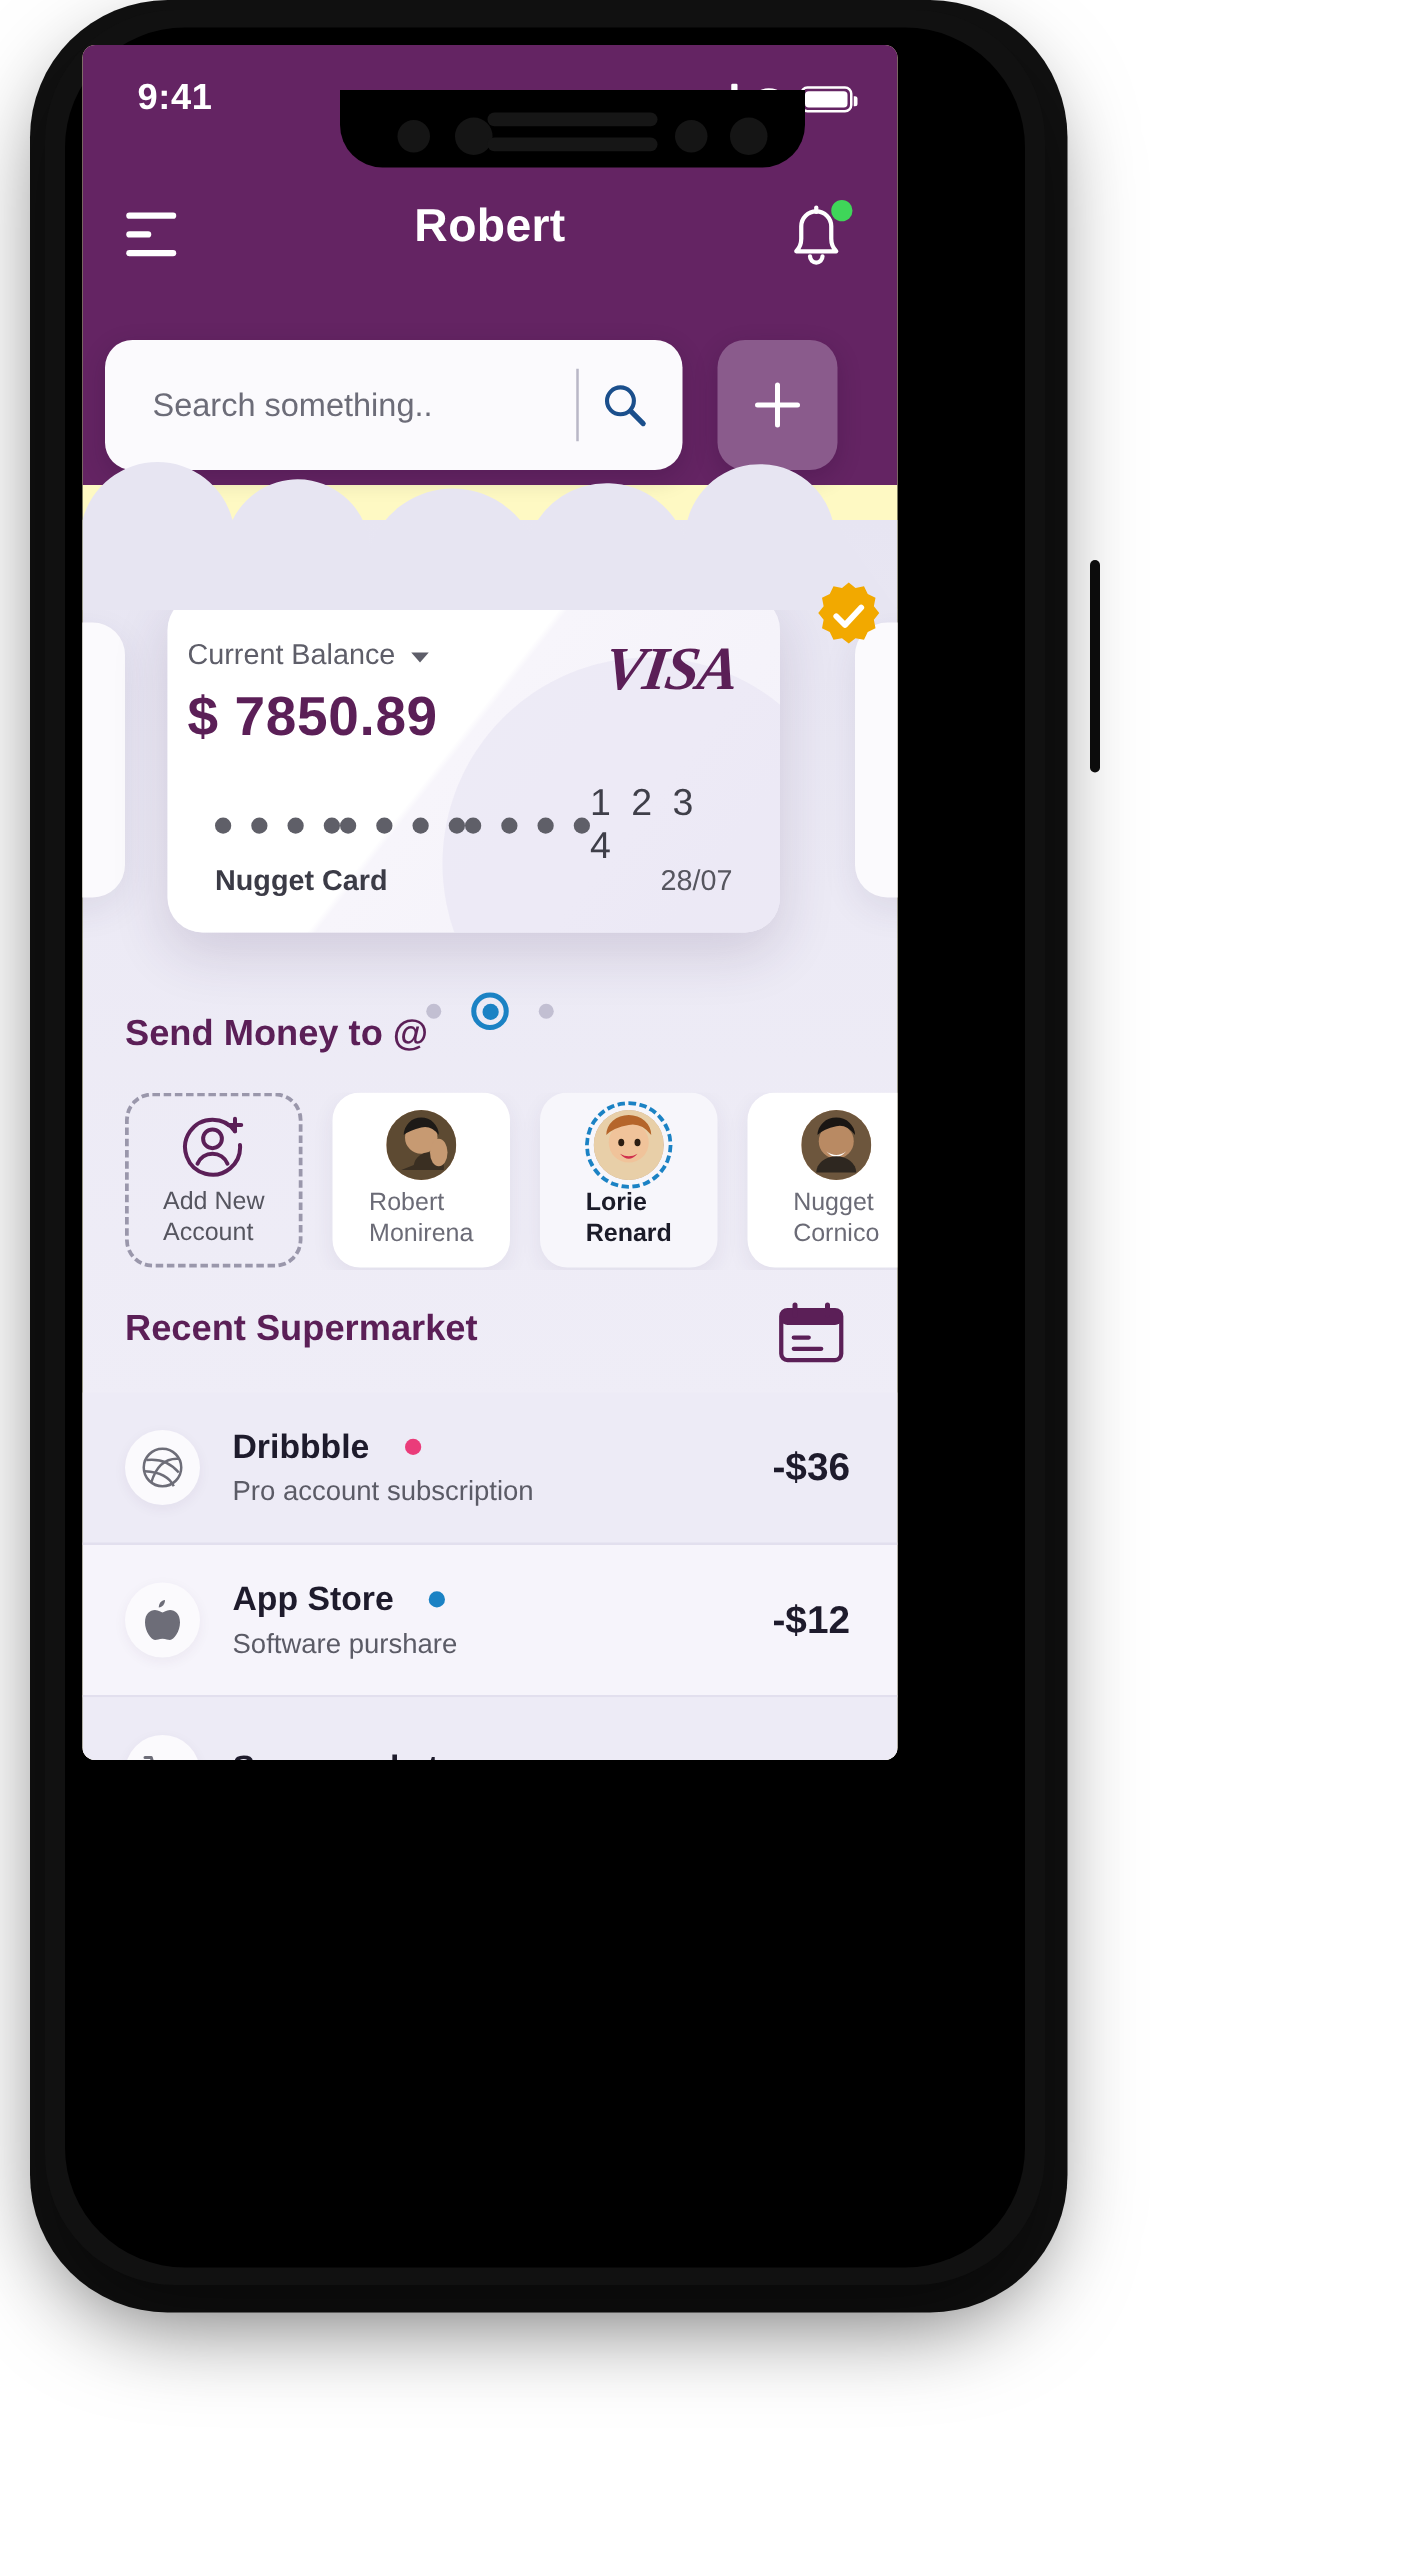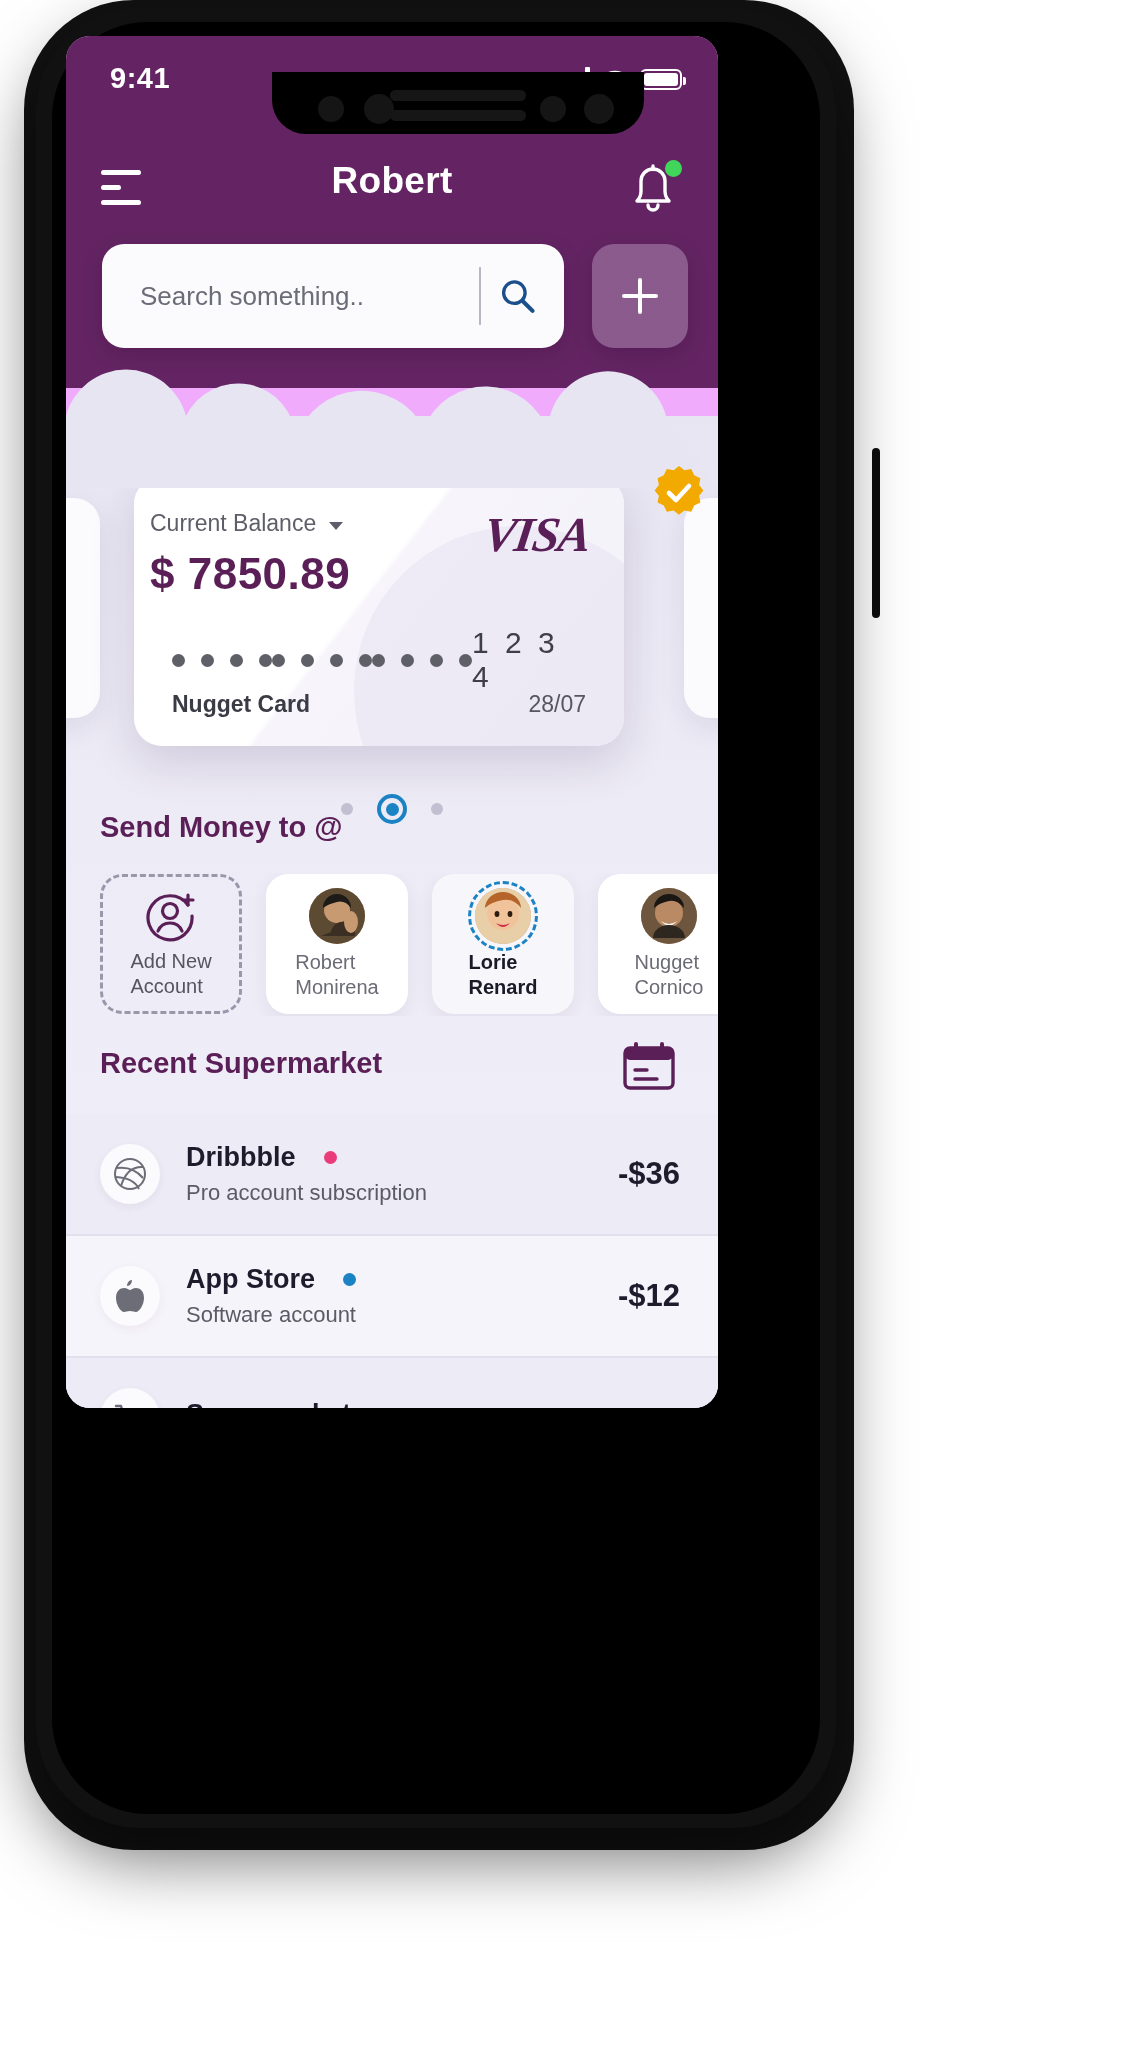--- a/index.html
+++ b/index.html
@@ -63,23 +63,23 @@
   .btn-voldn { left: 30px; top: 532px; width: 8px; height: 104px; }
   .btn-power { left: 836px; top: 440px; width: 8px; height: 170px; }
 
   
   .screen {
     position: absolute;
     left: 66px;
     top: 36px;
     width: 652px;
     height: 1372px;
-    border-radius: 24px;
+    border-radius: 10px;
     overflow: hidden;
-    background: #f0abfc;
+    background: #fef9c3;
   }
 
   
   .notch {
     position: absolute;
     left: 206px;
     top: 36px;
     width: 372px;
     height: 62px;
     background: #000000;
@@ -204,23 +204,23 @@
     position: absolute;
     right: -2px; top: -2px;
     width: 17px; height: 17px;
     border-radius: 50%;
     background: #3fd659;
   }
 
   
   .search-row {
     position: absolute;
-    left: 36px; top: 208px;
+    left: 18px; top: 208px;
     width: 586px; height: 132px;
-    display: flex; align-items: flex-start; gap: 28px;
+    display: flex; align-items: flex-end; gap: 28px;
   }
   .search-box {
     width: 462px; height: 104px;
     background: #fbfafd;
     border-radius: 22px;
     display: flex; align-items: center;
     padding: 0 26px 0 38px;
     box-shadow: 0 6px 20px rgba(30,0,40,0.18);
   }
   .search-input {
@@ -705,21 +705,21 @@
           <svg width="34" height="36" viewBox="0 0 34 36">
             <path d="M23 10 c-3 0 -5 2 -6 2 c-1 0 -3 -2 -6 -2 c-4 0 -8 3 -8 10 c0 7 5 14 8 14 c2 0 3 -1 6 -1 c3 0 4 1 6 1 c3 0 8 -7 8 -14 c0 -7 -4 -10 -8 -10 Z" fill="#6d6d78"></path>
             <path d="M19 2 c0 3 -2 6 -5 6 c0 -3 2 -6 5 -6 Z" fill="#6d6d78"></path>
           </svg>
         </div>
         <div class="tx-mid">
           <div class="tx-name-row">
             <span class="tx-name">App Store</span>
             <span class="tx-dot" style="background:#1b82c4"></span>
           </div>
-          <div class="tx-sub">Software account</div>
+          <div class="tx-sub">Software purshare</div>
         </div>
         <div class="tx-amt">-$12</div>
       </div>
 
       <div class="tx odd">
         <div class="tx-ico">
           <svg width="34" height="34" viewBox="0 0 34 34">
             <path d="M3 5 h5 l5 17 h14 l4 -12 H11" fill="none" stroke="#6d6d78" stroke-width="2.4" stroke-linecap="round" stroke-linejoin="round"></path>
             <circle cx="14" cy="28" r="2.6" fill="#6d6d78"></circle>
             <circle cx="26" cy="28" r="2.6" fill="#6d6d78"></circle>

